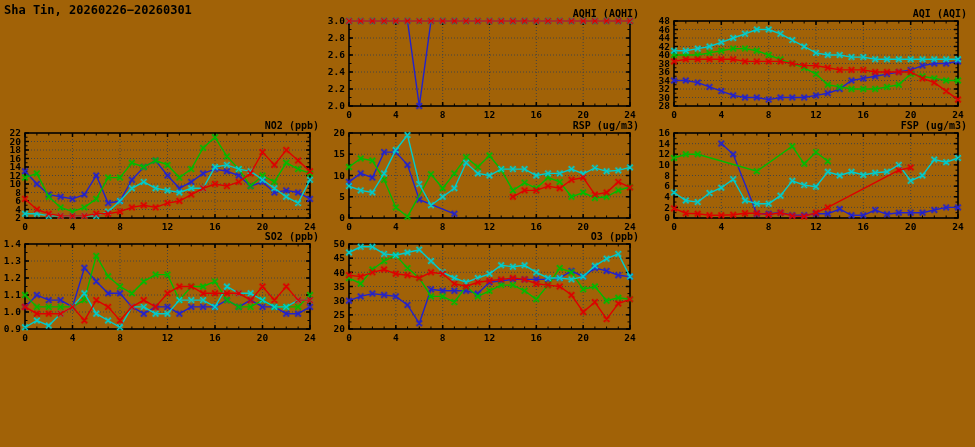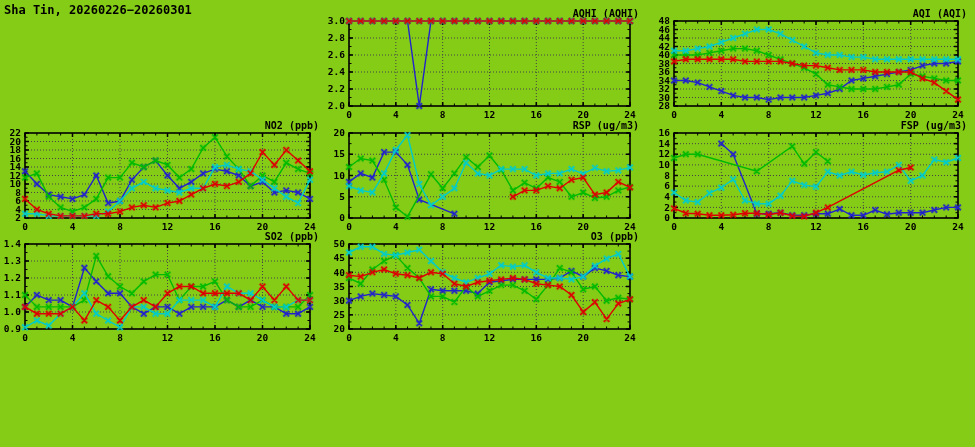--- a/index.html
+++ b/index.html
@@ -1,16 +1,16 @@
 <!DOCTYPE html>
 <html><head>
 <meta charset="utf-8">
 <style>
   html,body{margin:0;padding:0;background:#ffffff;}
-  #screen{position:relative;width:975px;height:447px;background:#84cc16;overflow:hidden;
+  #screen{position:relative;width:975px;height:447px;background:#a16207;overflow:hidden;
           font-family:"DejaVu Sans Mono","Liberation Mono",monospace;}
   #page-title{position:absolute;left:4px;top:3px;font-size:12px;font-weight:bold;color:#000;
               letter-spacing:0px;white-space:pre;}
   .chart-svg{position:absolute;}
   .tick-label{font-family:"DejaVu Sans Mono","Liberation Mono",monospace;font-size:9.5px;font-weight:bold;fill:#000;}
   .chart-title{font-family:"DejaVu Sans Mono","Liberation Mono",monospace;font-size:10px;font-weight:bold;fill:#000;}
 </style>
 </head>
 <body>
 

